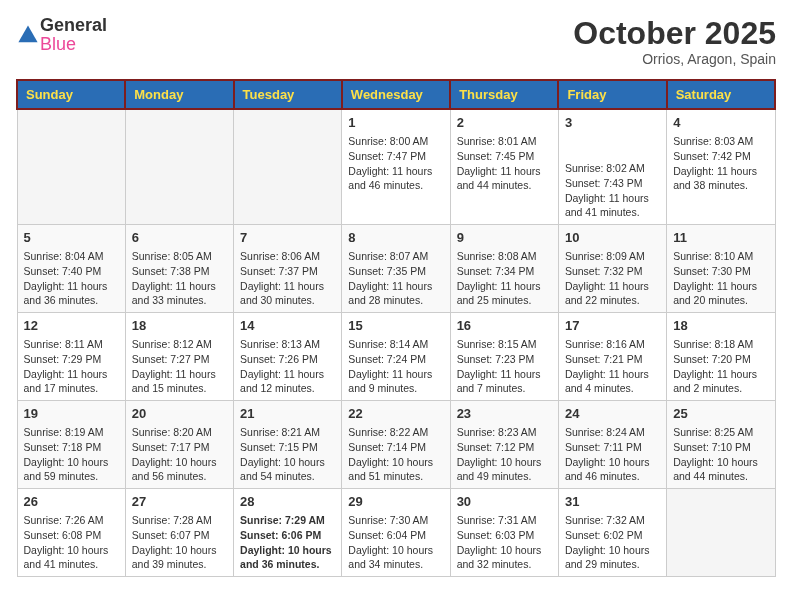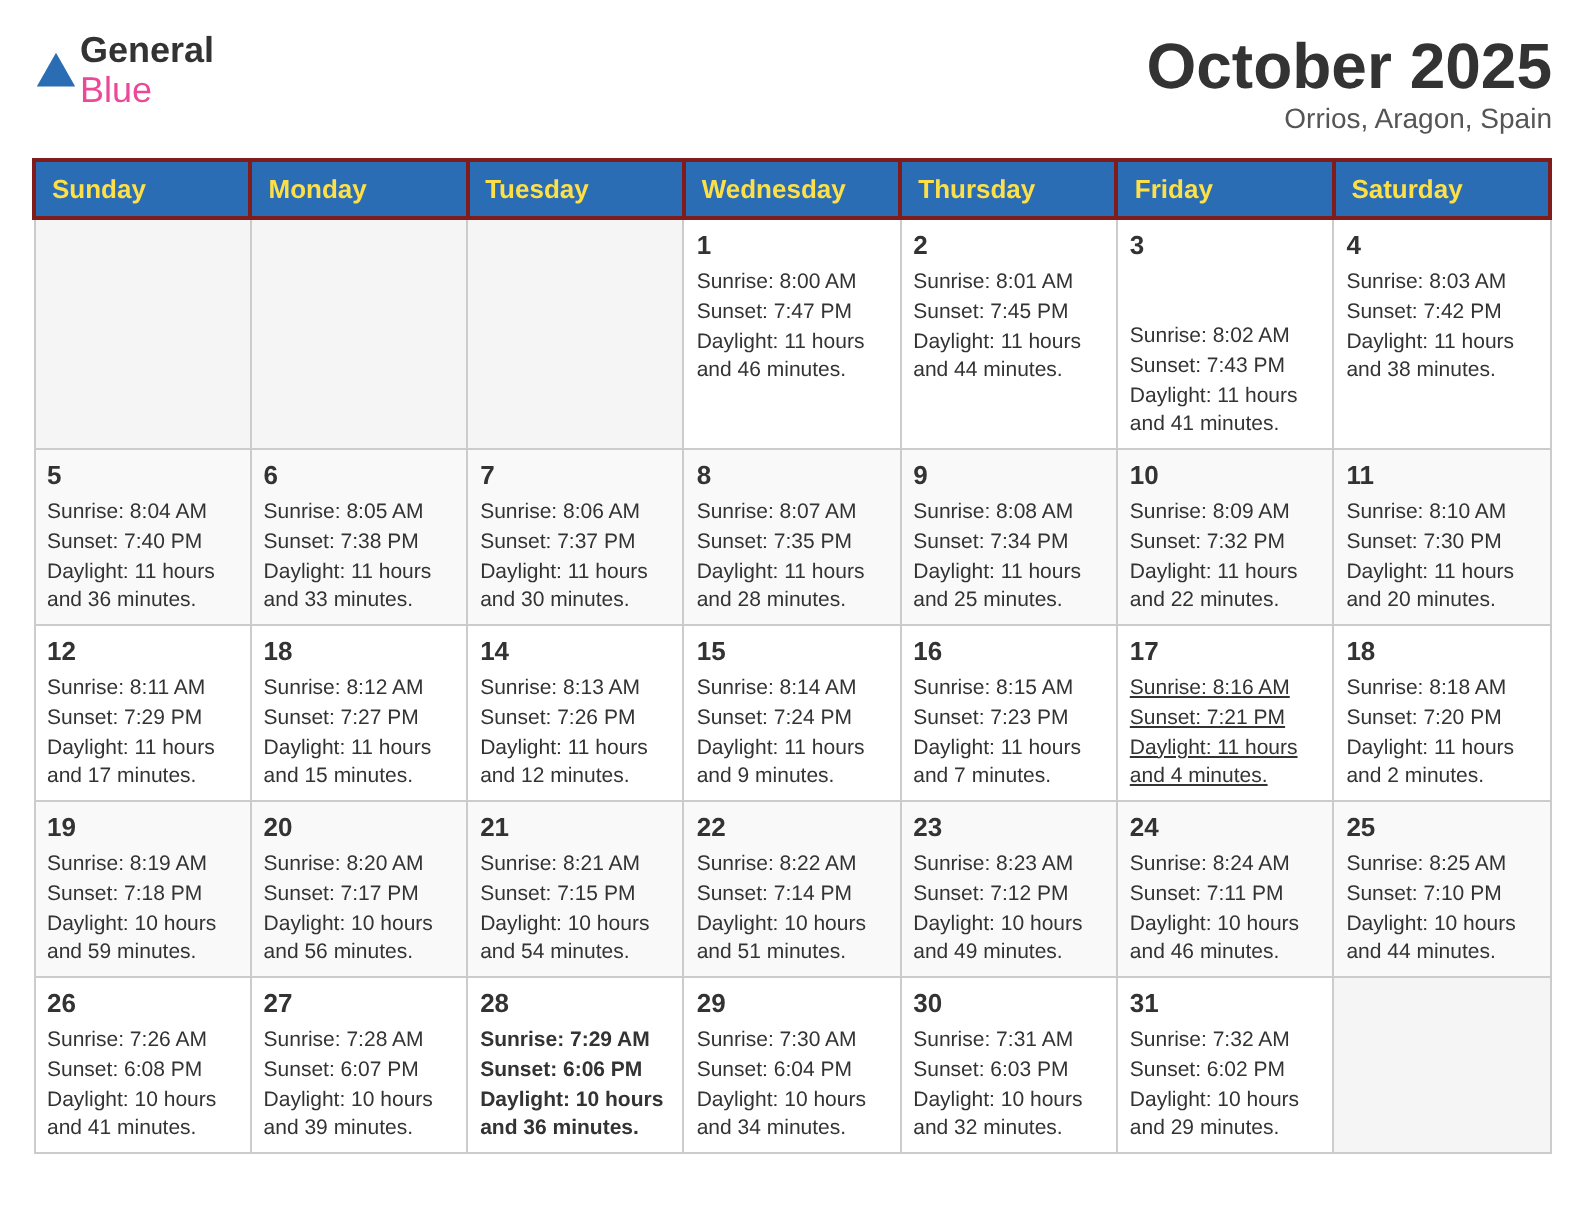--- a/index.html
+++ b/index.html
@@ -225,21 +225,21 @@
 Daylight: 11 hours and 9 minutes.</div>
         </td>
         <td>
           <span class="day-num">16</span>
           <div class="day-info" style="white-space: pre-line;">Sunrise: 8:15 AM
 Sunset: 7:23 PM
 Daylight: 11 hours and 7 minutes.</div>
         </td>
         <td>
           <span class="day-num">17</span>
-          <div class="day-info" style="white-space: pre-line; text-decoration: underline;">Sunrise: 8:16 AM
+          <div class="day-info" style="white-space: pre-line;">Sunrise: 8:16 AM
 Sunset: 7:21 PM
 Daylight: 11 hours and 4 minutes.</div>
         </td>
         <td>
           <span class="day-num">18</span>
           <div class="day-info" style="white-space: pre-line;">Sunrise: 8:18 AM
 Sunset: 7:20 PM
 Daylight: 11 hours and 2 minutes.</div>
         </td>
       </tr>

